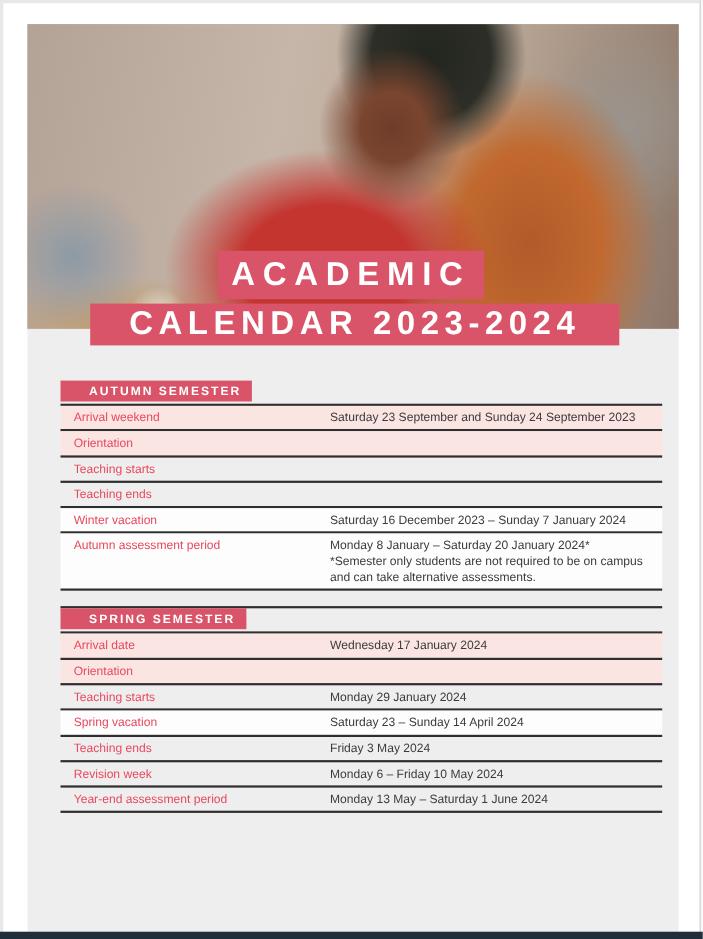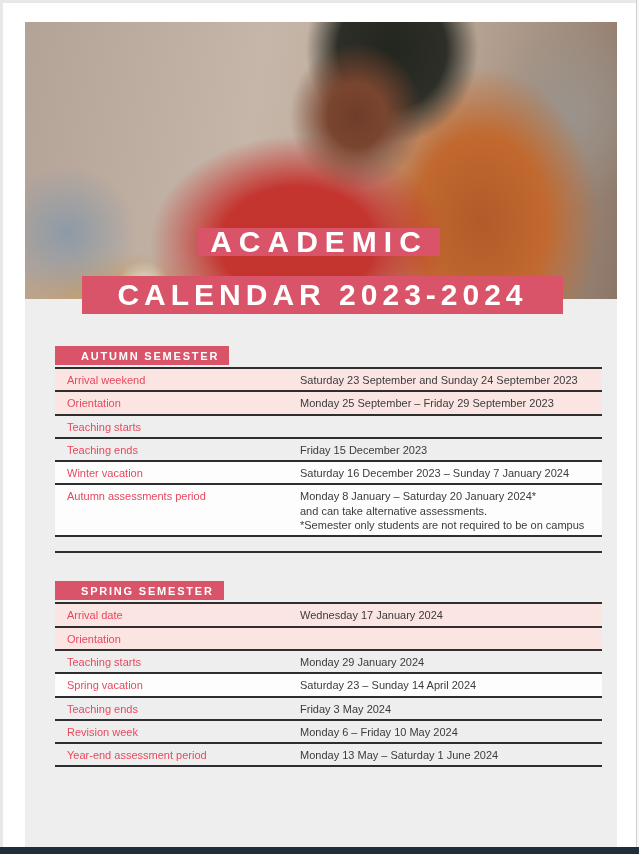--- a/index.html
+++ b/index.html
@@ -27,30 +27,30 @@
       radial-gradient(circle 32px at 20% 96%, #e9e5db 0%, rgba(233,229,219,0) 85%),
       radial-gradient(ellipse 160px 60px at 16% 99%, #c29a66 0%, rgba(194,154,102,0) 75%),
       linear-gradient(100deg, #b3a296 0%, #c6b6a9 38%, #b9a695 68%, #8c7668 100%);
   }
   
   .banner{
     position:absolute;background:var(--accent,#d95468);color:var(--banner-text,#fff);
     display:flex;align-items:center;justify-content:center;
     font-weight:bold;font-size:30px;line-height:1;white-space:nowrap;z-index:3;
   }
-  .banner-1{left:198px;top:228px;width:242px;height:28px;letter-spacing:7px;}
+  .banner-1{left:198px;top:228px;width:242px;height:44px;letter-spacing:7px;}
   .banner-2{left:82px;top:276px;width:481px;height:38px;letter-spacing:5px;}
 
   
   .panel{
     position:absolute;left:25px;top:299px;width:592px;height:548px;
     background:var(--panel,#efeeee);box-sizing:border-box;
     padding:47px 15px 0 30px;
   }
-  .section + .section{margin-top:28px;}
+  .section + .section{}
   .section-bar{
     display:inline-block;background:var(--accent,#d95468);color:#fff;
     font-weight:bold;font-size:11px;letter-spacing:1.8px;
     padding:4px 10px 3px 26px;margin-bottom:2px;
   }
   .cal-table{border-top:2px solid var(--rule,#2e2e2e);}
   .cal-row{
     display:flex;align-items:flex-start;
     border-bottom:2px solid var(--rule,#2e2e2e);
     font-size:11px;line-height:1.3;
@@ -87,49 +87,43 @@
     <div class="cal-table">
   <div class="cal-row bg-pink">
     <div class="cal-label">Arrival weekend</div>
     <div class="cal-value">
               <div>Saturday 23 September and Sunday 24 September 2023</div>
             </div>
   </div>
 
   <div class="cal-row bg-pink">
     <div class="cal-label">Orientation</div>
-    <div class="cal-value">
-              <div>Monday 25 September – Friday 29 September 2023</div>
-            </div>
   </div>
 
   <div class="cal-row bg-none">
     <div class="cal-label">Teaching starts</div>
   </div>
 
   <div class="cal-row bg-none">
     <div class="cal-label">Teaching ends</div>
-    <div class="cal-value">
-              <div>Friday 15 December 2023</div>
-            </div>
   </div>
 
   <div class="cal-row bg-white">
     <div class="cal-label">Winter vacation</div>
     <div class="cal-value">
               <div>Saturday 16 December 2023 – Sunday 7 January 2024</div>
             </div>
   </div>
 
   <div class="cal-row bg-white">
-    <div class="cal-label">Autumn assessments period</div>
+    <div class="cal-label">Autumn assessment period</div>
     <div class="cal-value">
               <div>Monday 8 January – Saturday 20 January 2024*</div>
+              <div>*Semester only students are not required to be on campus</div>
               <div>and can take alternative assessments.</div>
-              <div>*Semester only students are not required to be on campus</div>
             </div>
   </div>
 
   <div class="cal-row bg-spacer">
     <div class="cal-label"></div>
     <div class="cal-value"></div>
   </div>
 
 </div>
   </div>

